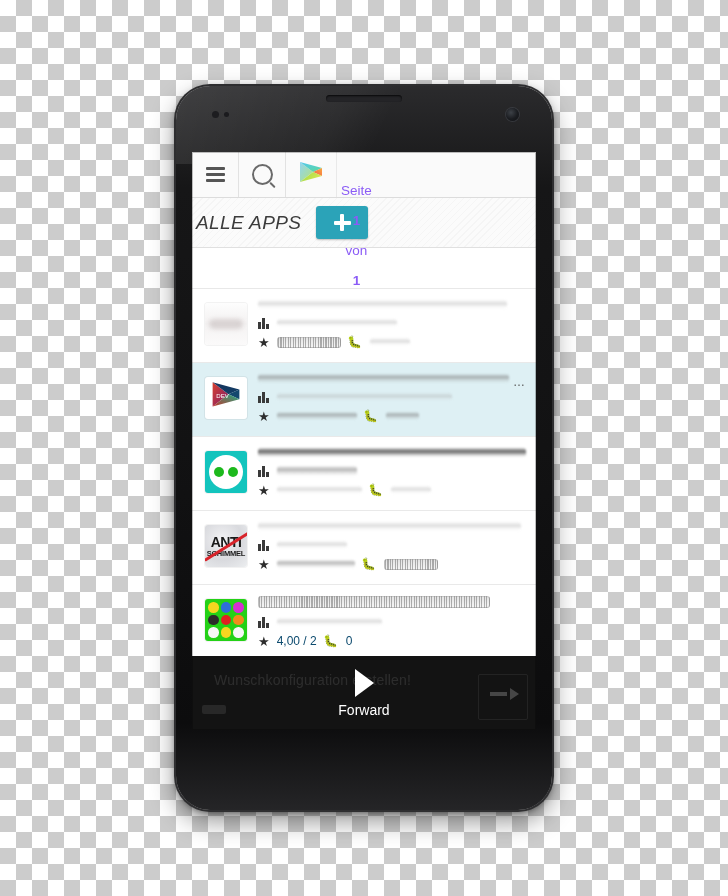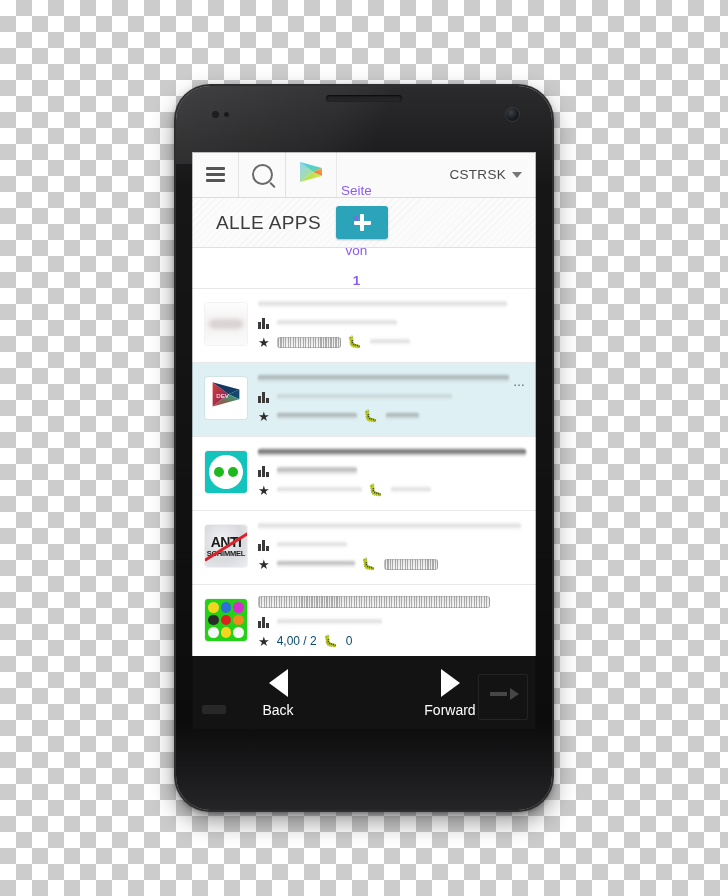--- a/index.html
+++ b/index.html
@@ -155,28 +155,29 @@
     border-left: 5px solid transparent;
     border-right: 5px solid transparent;
     border-top: 6px solid #777;
   }
 
   
   .section-bar {
     height: 49px;
     display: flex;
     align-items: center;
-    padding-left: 24px;
+    padding-left: 4px;
     gap: 15px;
     border-bottom: 1px solid #e0e0e0;
     background-color: #fbfbfb;
     background-image: repeating-linear-gradient(
       -45deg,
       rgba(0,0,0,0.025) 0px, rgba(0,0,0,0.025) 1px,
       rgba(0,0,0,0) 1px, rgba(0,0,0,0) 5px);
+    font-style: italic;
   }
   .section-title {
     font-size: 19px;
     color: #3c3c3c;
     letter-spacing: 0.4px;
   }
   .add-btn {
     width: 52px; height: 33px;
     border-radius: 3px;
     display: flex;
@@ -480,24 +481,20 @@
                   <stop offset="1" stop-color="#b7e07a"></stop>
               </linearGradient>
             </defs>
             <path d="M2 1 L15 11 L2 21 Z" fill="url(#pgD)"></path>
             <path d="M2 1 L15 11 L24 7 Z" fill="url(#pgA)"></path>
             <path d="M15 11 L24 7 L24 15 Z" fill="url(#pgC)"></path>
             <path d="M2 21 L15 11 L24 15 Z" fill="url(#pgB)"></path>
           </svg>
         </div>
         <div class="tb-spacer"></div>
-        <div class="tb-account">
-          <span>CSTRSK</span>
-          <span class="caret-down"></span>
-        </div>
       </div>
 
       <div class="section-bar">
         <div class="section-title">ALLE APPS</div>
         <div class="add-btn" style="background:#2ba3b8;">
           <div class="plus-wrap">
             <span class="plus-v"></span>
               <span class="plus-h"></span>
           </div>
         </div>
@@ -664,27 +661,24 @@
                 <span class="meta-icon bug-icon">🐛</span>
                 <span class="count-text">0</span>
               </span>
             </div>
           </div>
         </div>
 
       </div>
 
       <div class="bottom-bar">
+        <div class="ghost-text">Wunschkonfiguration erstellen!</div>
         <div class="ghost-arrow"></div>
         <div class="ghost-pad"></div>
 
-        <div class="nav-btn">
-          <div class="tri-left"></div>
-          <div class="nav-label">Back</div>
-        </div>
         <div class="nav-btn">
           <div class="tri-right"></div>
           <div class="nav-label">Forward</div>
         </div>
       </div>
 
     </div>
     <div class="screen-edge-shadow"></div>
   </div>
 

